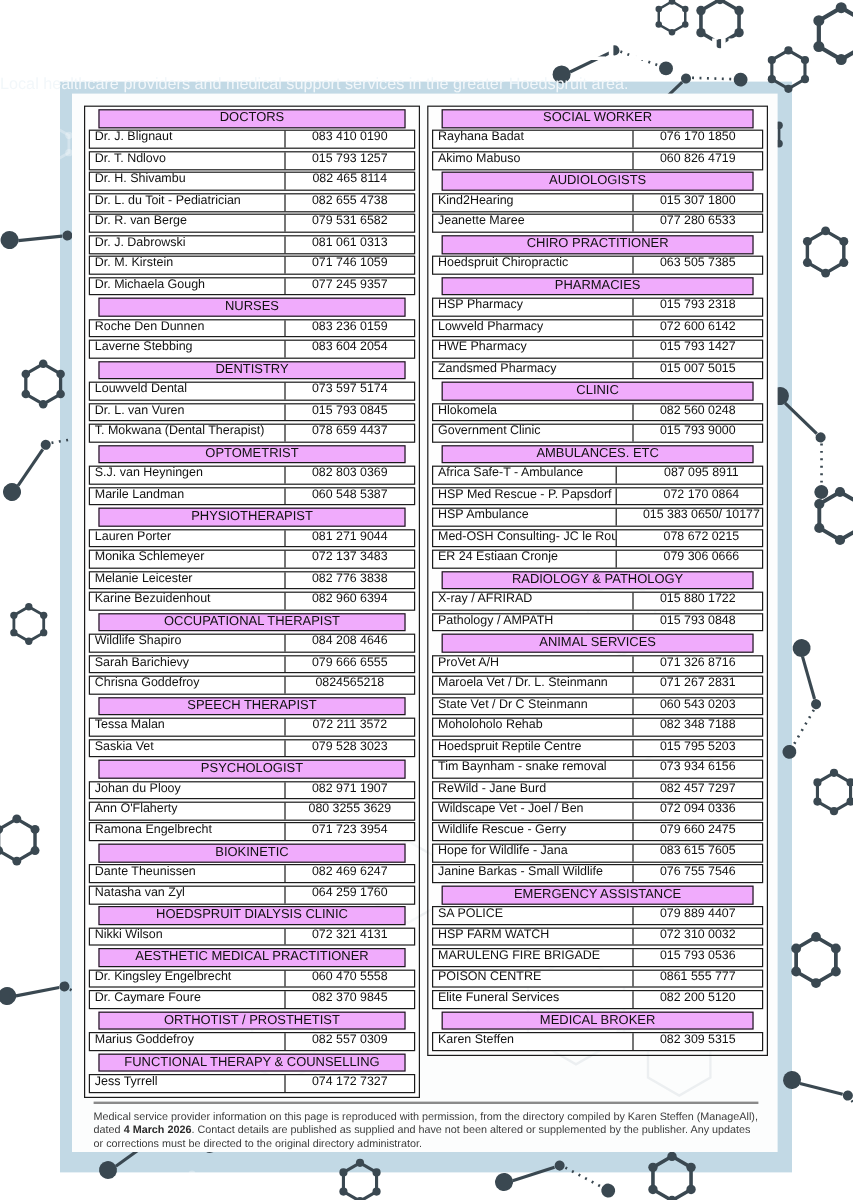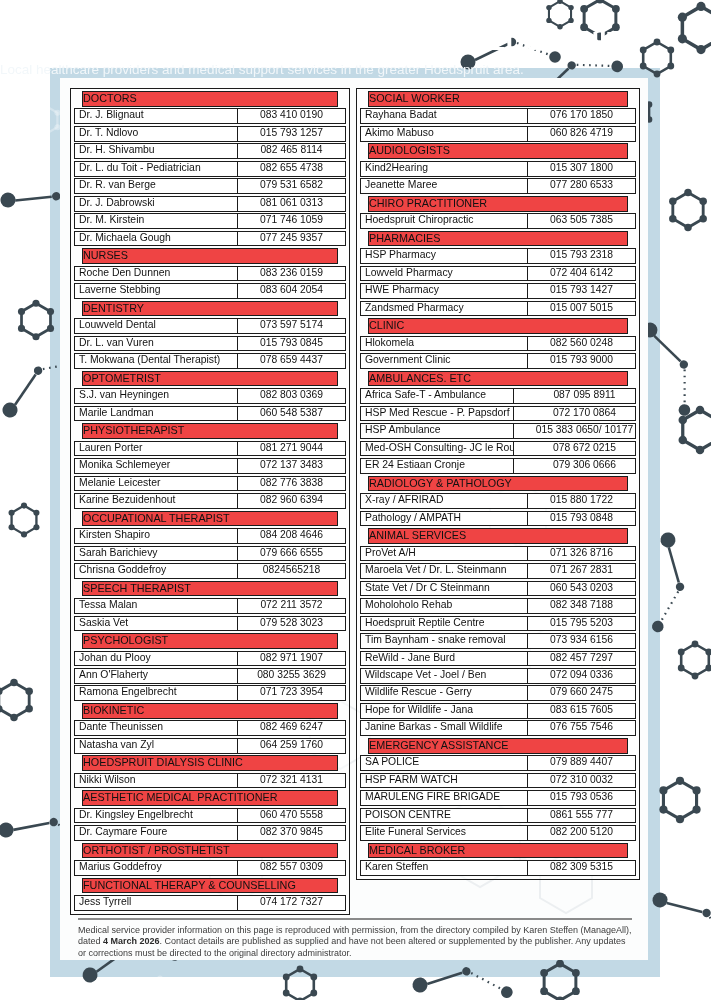--- a/index.html
+++ b/index.html
@@ -15,21 +15,21 @@
   .panel{position:absolute;left:60px;top:78px;width:588px;height:882px;background:#fcfdfd;z-index:3;}
   .watermark{position:absolute;left:0;top:0;z-index:0;pointer-events:none;}
   .hdr{position:absolute;left:0;top:0;width:711px;z-index:4;text-align:left;color:#ffffff;}
   .hdr h1{margin:26px 0 0 0;font-size:26px;letter-spacing:0.5px;font-weight:bold;}
   .hdr p{margin:5px 0 0 0;font-size:13.5px;color:#f2f7fa;}
   .cols{position:relative;z-index:1;display:flex;gap:6px;padding:10px 8px 0 10px;align-items:flex-start;}
   .col{box-sizing:border-box;border:1.5px solid #1b1b1b;background:rgba(255,255,255,0.55);padding:2px 3px 1px 3px;}
   .col-left{width:282px;}
   .col-right{width:284px;}
   .sec-header{box-sizing:border-box;height:15.6px;margin:0 8px 1.9px 8px;border:1.4px solid #1b1b1b;
-    background:#ef4444;text-align:left;font-size:10.8px;line-height:13.2px;color:#111;
+    background:#f0abfc;text-align:center;font-size:10.8px;line-height:13.2px;color:#111;
     white-space:nowrap;overflow:hidden;}
   .row{box-sizing:border-box;height:15.6px;margin:0 0 1.9px 0;border:1.4px solid #1b1b1b;background:#fff;
     display:flex;align-items:stretch;}
   .cell-name{flex:1;min-width:0;padding-left:4px;font-size:10.4px;line-height:12.4px;color:#111;
     white-space:nowrap;overflow:hidden;}
   .cell-phone{box-sizing:border-box;width:108px;border-left:1.4px solid #1b1b1b;text-align:center;
     font-size:10.3px;line-height:12.4px;color:#111;white-space:nowrap;}
   .wide-phone .cell-phone{width:122px;padding-left:20px;}
   .footer{position:absolute;left:18px;right:16px;top:840px;z-index:1;}
   .footer .rule{height:1.5px;background:#8a8a8a;margin:0 0 5px 0;}
@@ -210,21 +210,21 @@
               <span class="cell-phone">082 776 3838</span>
             </div>
             <div class="row">
               <span class="cell-name">Karine Bezuidenhout</span>
               <span class="cell-phone">082 960 6394</span>
             </div>
           </div>
           <div class="section">
             <div class="sec-header">OCCUPATIONAL THERAPIST</div>
             <div class="row">
-              <span class="cell-name">Kirsten Shapiro</span>
+              <span class="cell-name">Wildlife Shapiro</span>
               <span class="cell-phone">084 208 4646</span>
             </div>
             <div class="row">
               <span class="cell-name">Sarah Barichievy</span>
               <span class="cell-phone">079 666 6555</span>
             </div>
             <div class="row">
               <span class="cell-name">Chrisna Goddefroy</span>
               <span class="cell-phone">0824565218</span>
             </div>
@@ -330,21 +330,21 @@
             </div>
           </div>
           <div class="section">
             <div class="sec-header">PHARMACIES</div>
             <div class="row">
               <span class="cell-name">HSP Pharmacy</span>
               <span class="cell-phone">015 793 2318</span>
             </div>
             <div class="row">
               <span class="cell-name">Lowveld Pharmacy</span>
-              <span class="cell-phone">072 404 6142</span>
+              <span class="cell-phone">072 600 6142</span>
             </div>
             <div class="row">
               <span class="cell-name">HWE Pharmacy</span>
               <span class="cell-phone">015 793 1427</span>
             </div>
             <div class="row">
               <span class="cell-name">Zandsmed Pharmacy</span>
               <span class="cell-phone">015 007 5015</span>
             </div>
           </div>

